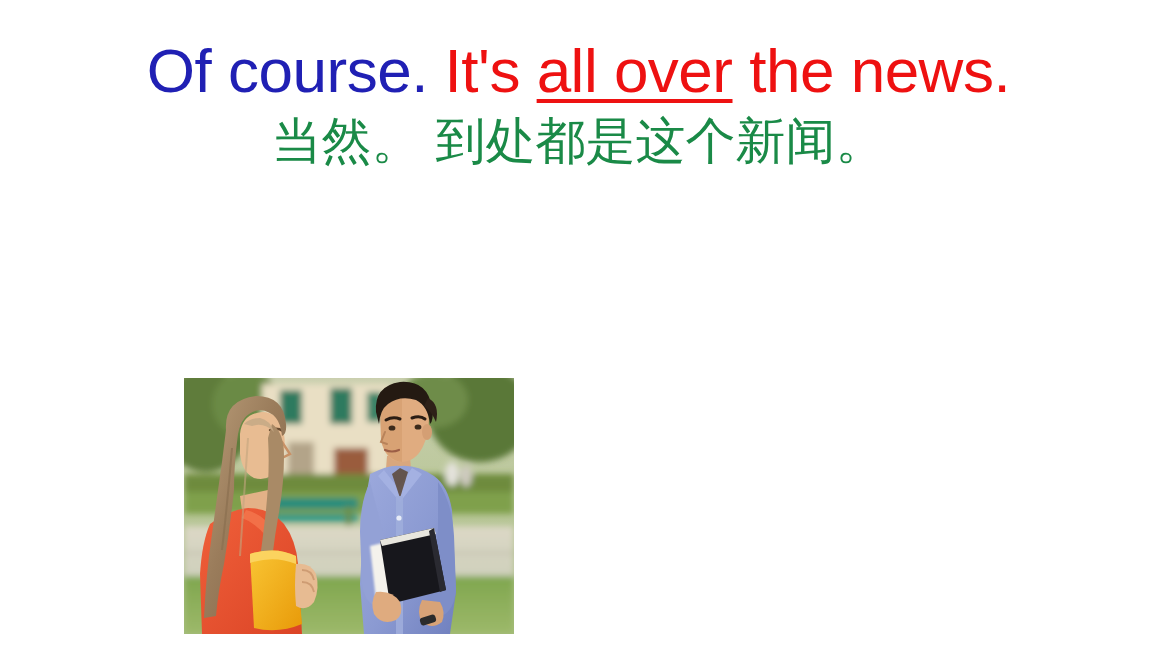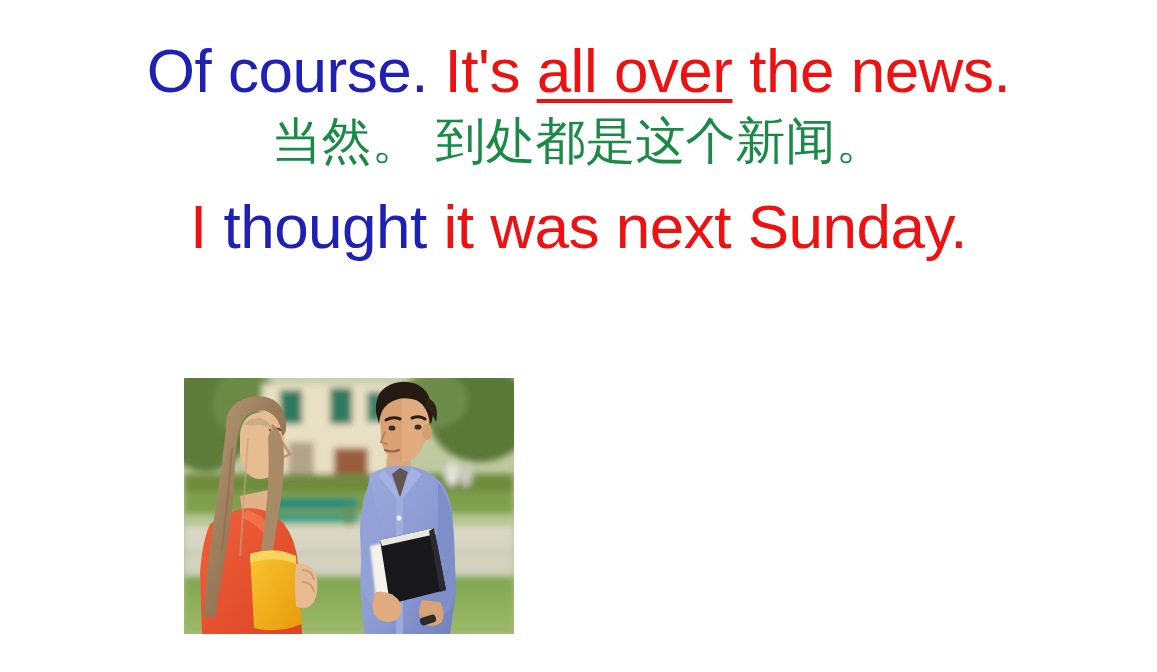--- a/index.html
+++ b/index.html
@@ -83,23 +83,20 @@
 <div class="slide">
 
   <div class="text-block">
 
     <div class="line line-en line-1">
       <span class="t-blue">Of course.</span><span class="t-red">&nbsp;</span><span class="t-red">It's</span><span class="t-red">&nbsp;</span><span class="t-red u-red">all over</span><span class="t-red">&nbsp;</span><span class="t-red">the news.</span>
     </div>
 
     <div class="line line-zh line-2 t-green">当然。 到处都是这个新闻。</div>
 
-    <div class="line line-en line-3">
-      <span class="t-red">I</span><span class="t-blue">&nbsp;</span><span class="t-blue">thought</span><span class="t-red">&nbsp;</span><span class="t-red">it was next Sunday.</span>
-    </div>
 
 
   </div>
 
   <div class="photo">
     <svg viewBox="0 0 330 256" preserveAspectRatio="none">
       <defs>
         <linearGradient id="skyG" x1="0" y1="0" x2="0" y2="1">
           <stop offset="0%" stop-color="#C9CFAE"></stop>
           <stop offset="100%" stop-color="#A8BE82"></stop>

